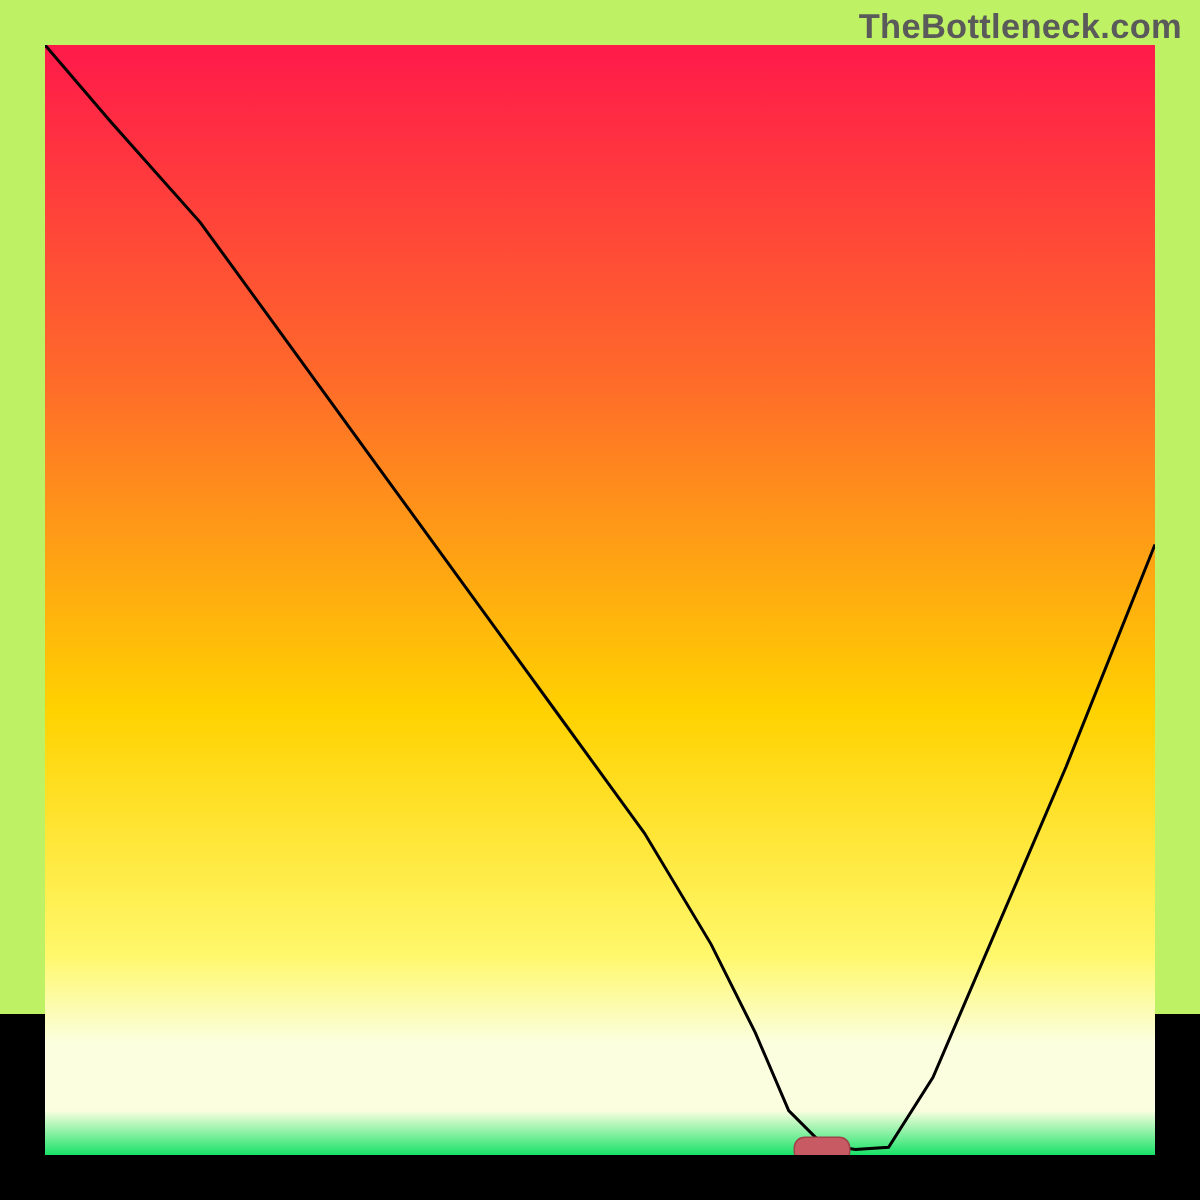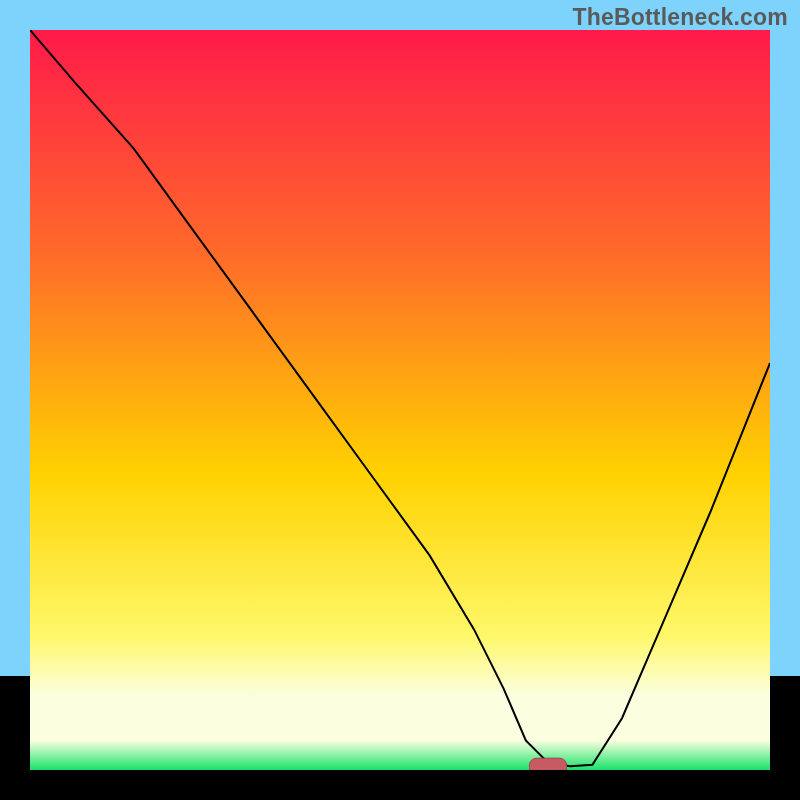--- a/index.html
+++ b/index.html
@@ -8,21 +8,21 @@
     width: 800px;
     height: 800px;
     background: #000;
     overflow: hidden;
     font-family: Arial, Helvetica, sans-serif;
   }
   .frame {
     position: relative;
     width: 800px;
     height: 676px;
-    background: #7dd3fc;
+    background: #bef264;
   }
   .plot-area {
     position: absolute;
     left: 30px;
     top: 30px;
     width: 740px;
     height: 740px;
   }
   .watermark {
     position: absolute;

